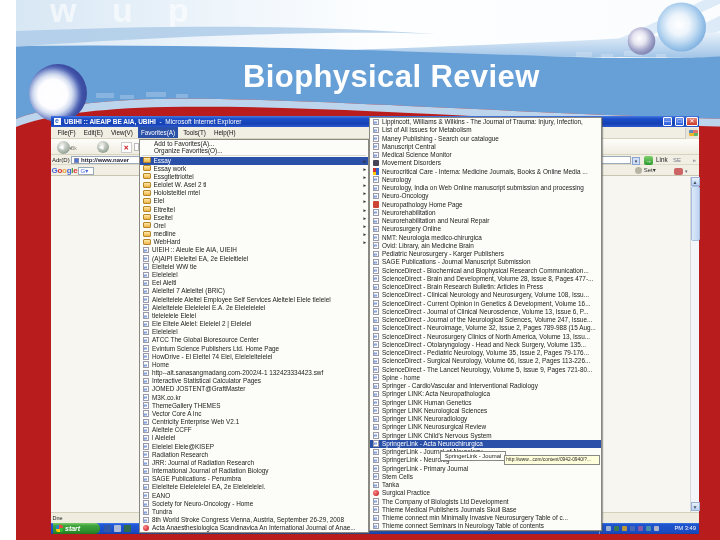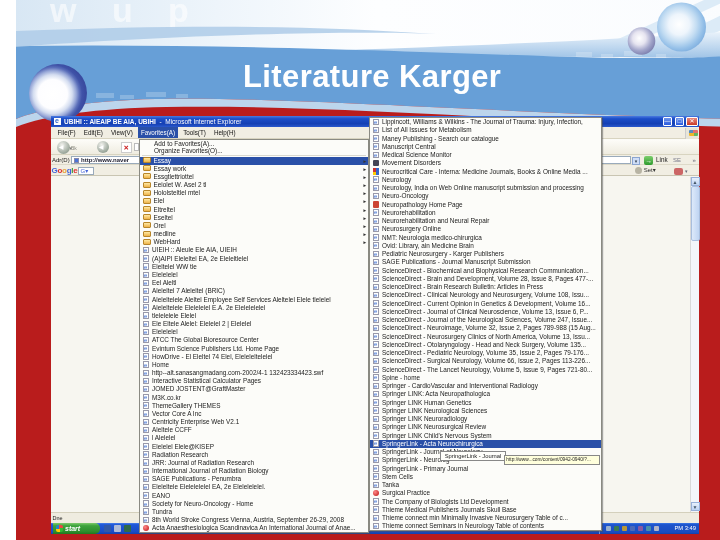--- a/index.html
+++ b/index.html
@@ -166,21 +166,21 @@
         <rect x="160" y="94" width="12" height="4"></rect>
   <rect x="560" y="52" width="16" height="5"></rect>
         <rect x="585" y="54" width="12" height="4"></rect>
   <rect x="608" y="51" width="18" height="5"></rect>
         <rect x="640" y="54" width="10" height="4"></rect>
  </g>
  <circle cx="42" cy="93" r="29" fill="url(#sphL)"></circle>
  <circle cx="665.5" cy="27" r="24.5" fill="url(#sphR)"></circle>
  <circle cx="625.5" cy="41" r="13.8" fill="url(#sphS)"></circle>
 </svg>
-<div id="title">Literature Karger</div>
+<div id="title">Biophysical Review</div>
 
 <div id="shot">
  <div id="content"></div>
  <div id="tbar"><span class="wic"></span><b>UBIHI :: AIEAIP BE AIA, UBIHI</b> &nbsp;-&nbsp; Microsoft Internet Explorer
    <span class="wbtn" id="bmin">—</span><span class="wbtn" id="bmax">□</span><span class="wbtn" id="bcls">✕</span></div>
  <div id="menub"><span>File(F)</span><span>Edit(E)</span><span>View(V)</span><span class="sel">Favorites(A)</span><span>Tools(T)</span><span>Help(H)</span></div>
  <div id="winflag">
         <b></b>
       </div>
  <div id="toolb">

